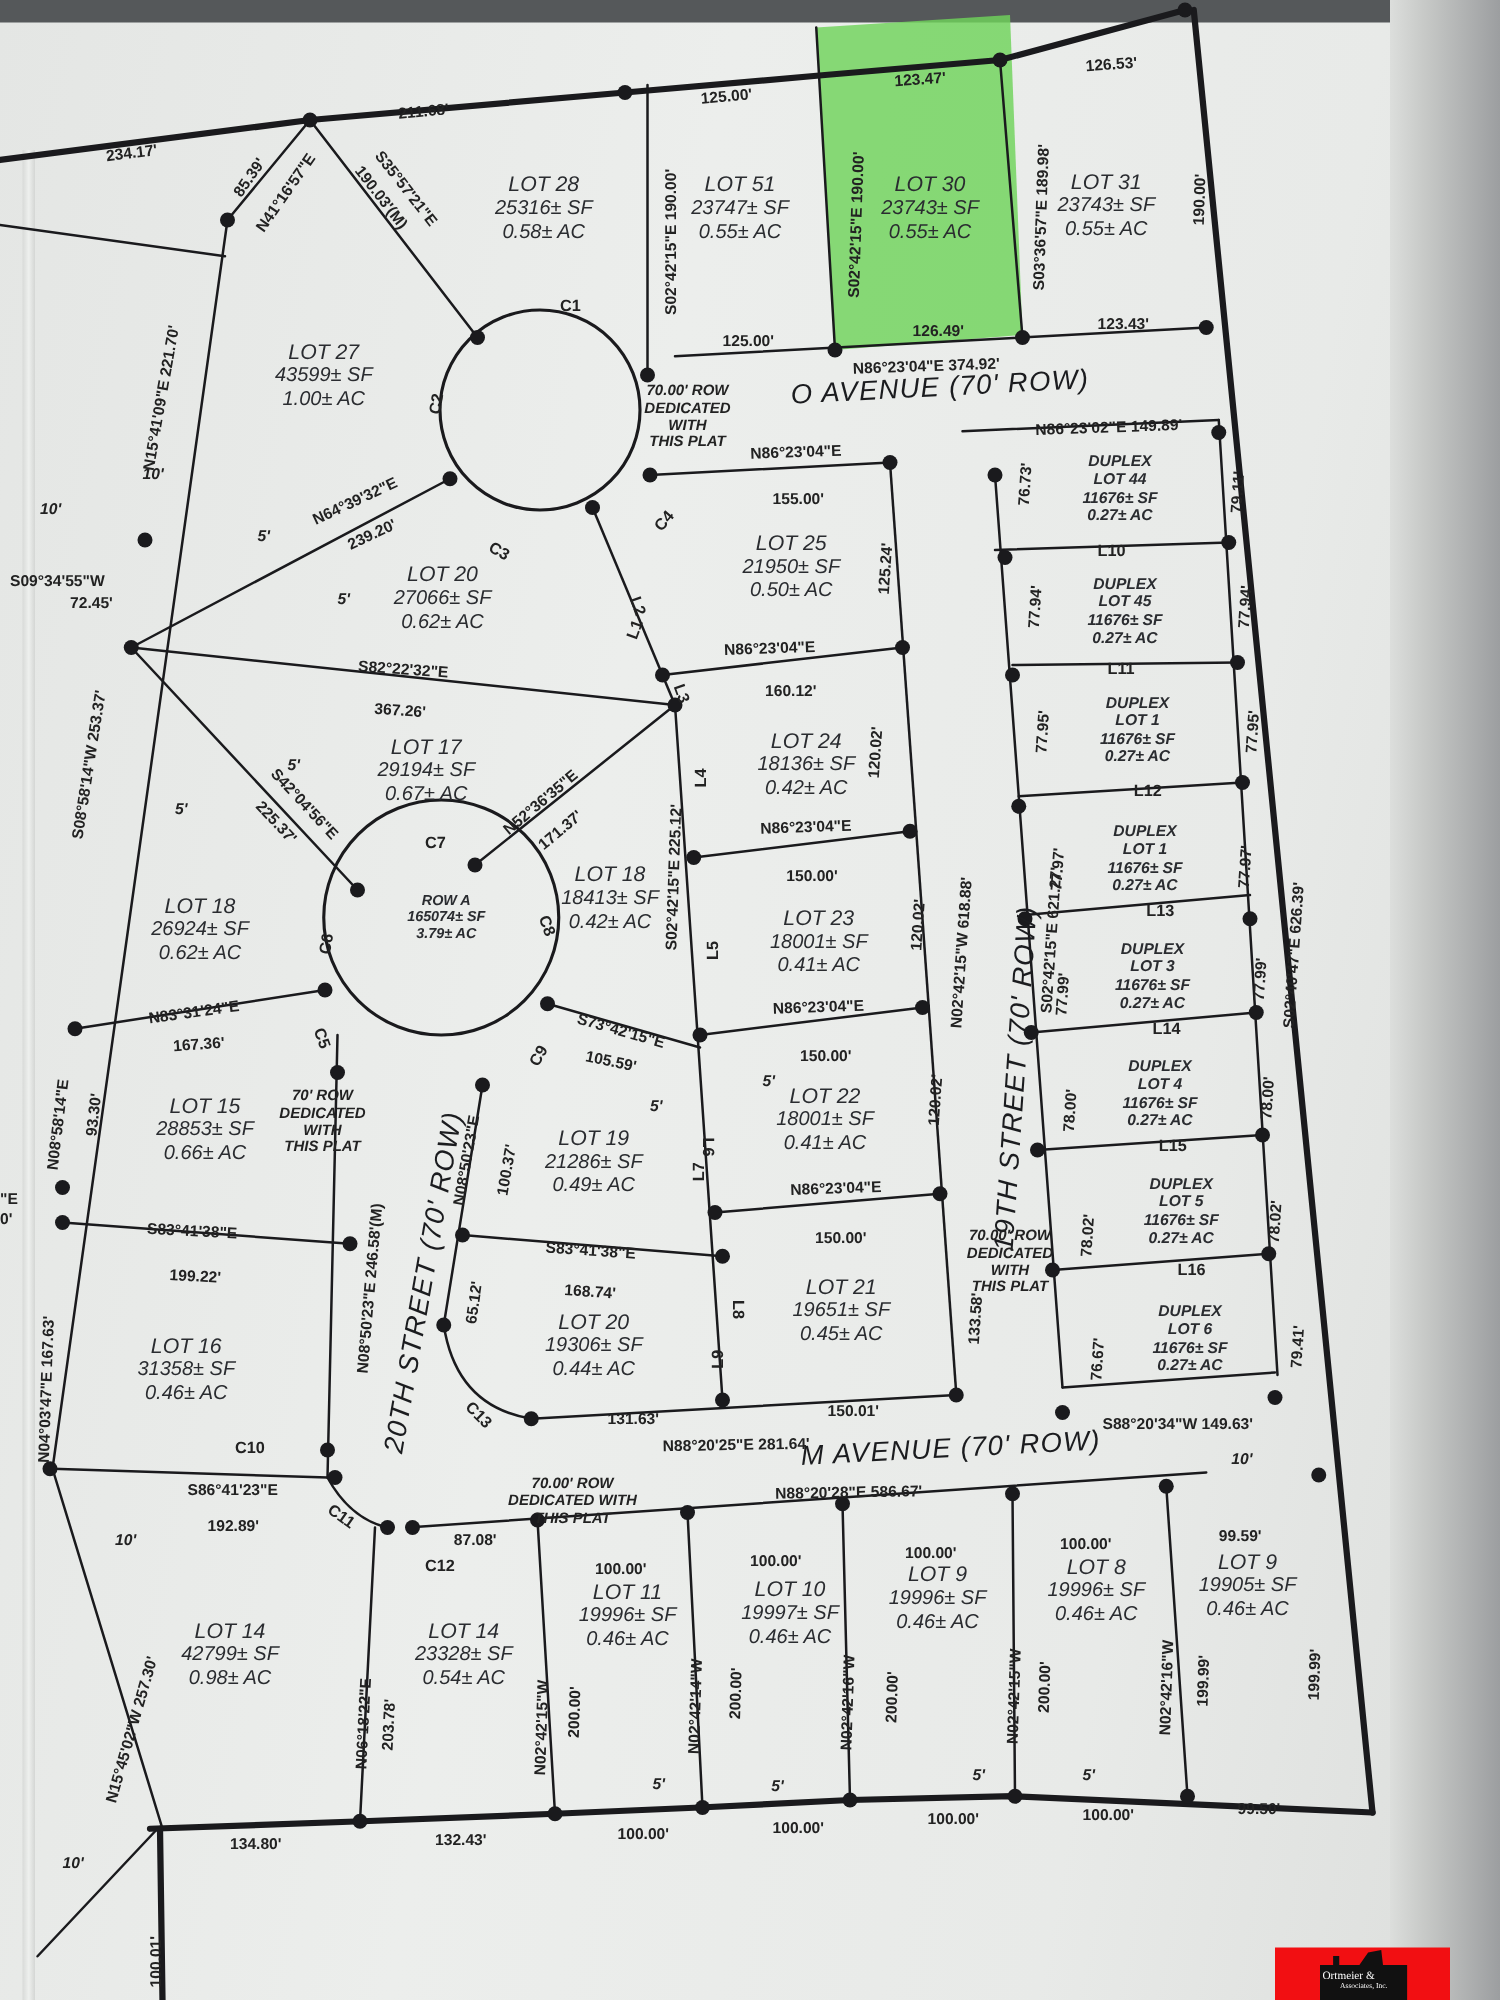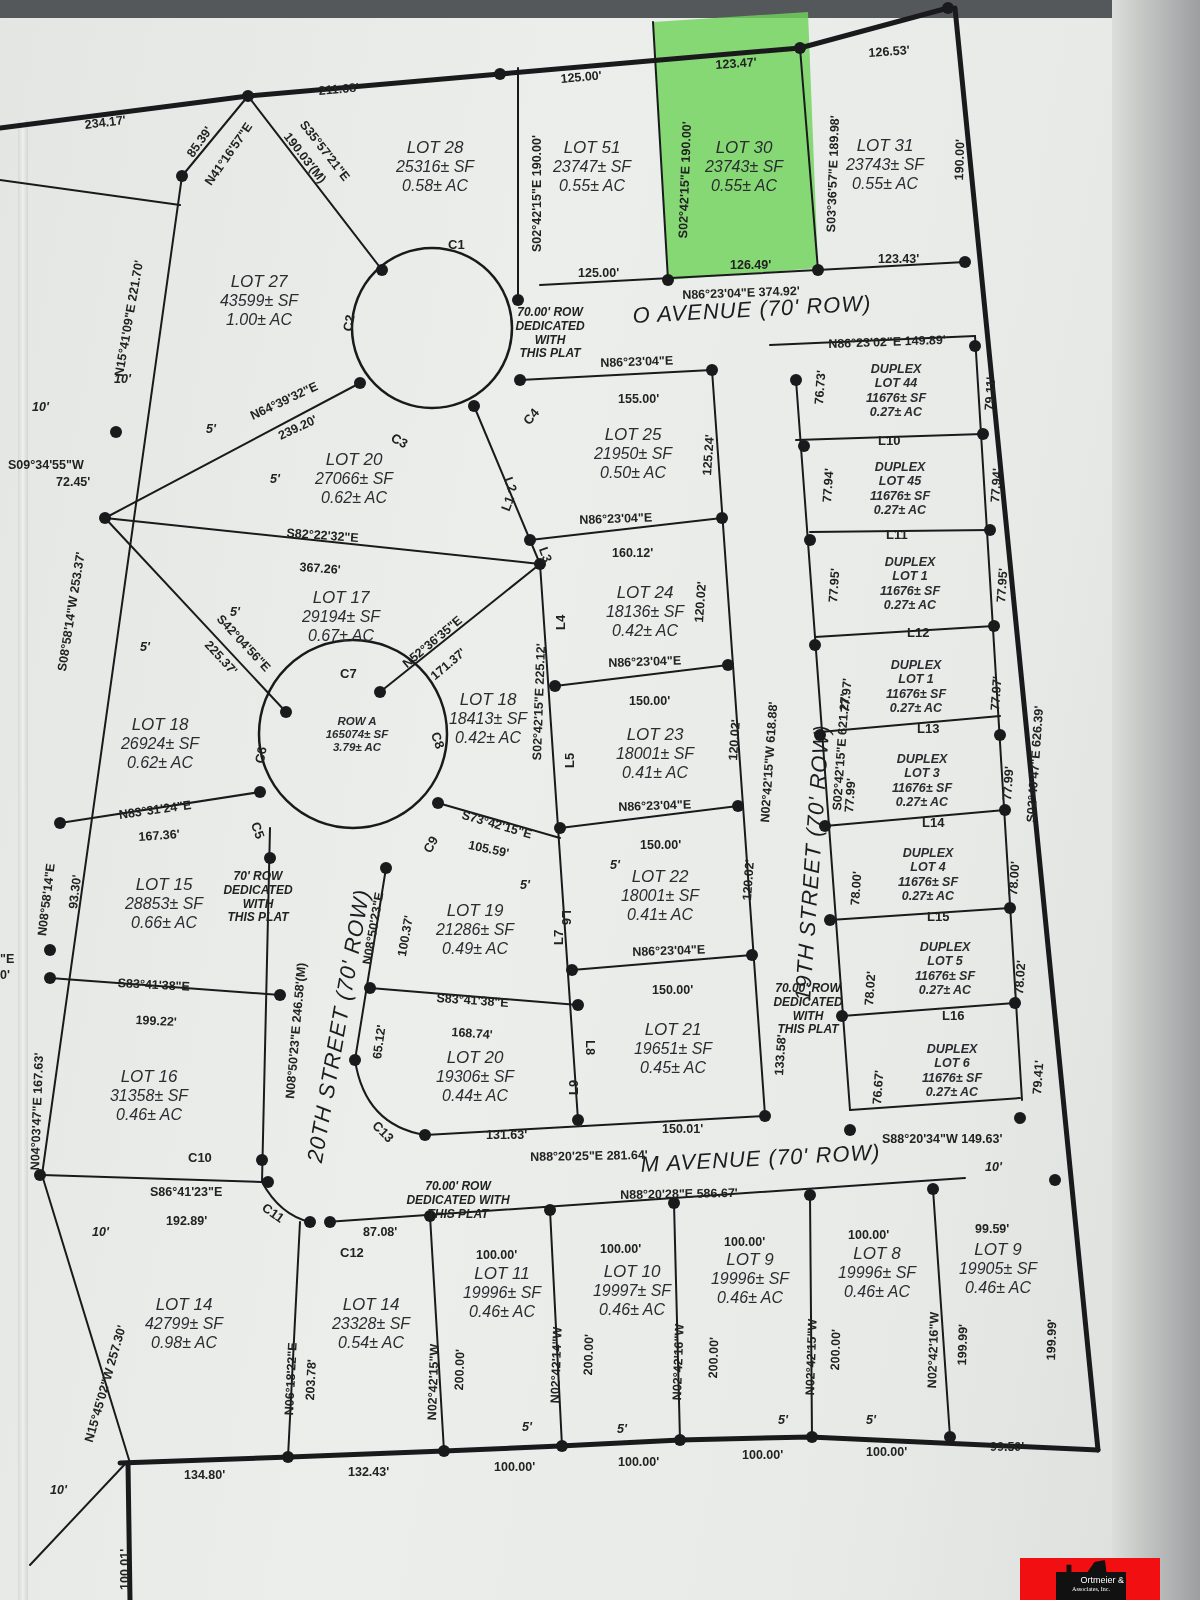--- a/index.html
+++ b/index.html
@@ -14,21 +14,21 @@
   .lot{position:absolute;text-align:center;font-style:italic;font-weight:normal;color:#2a2c30;line-height:1.18;transform:translateX(-50%);}
   .lot .n{font-size:17px;}
   .lot .s{font-size:16px;}
   .dup{position:absolute;text-align:center;font-style:italic;font-weight:bold;color:#2a2c30;line-height:1.15;transform:translateX(-50%);font-size:12.5px;}
   .dim{font-size:12.5px;font-weight:bold;color:#222;}
   .street{font-size:22px;font-weight:normal;font-style:italic;letter-spacing:1px;color:#1b1c1f;}
   .note{font-size:12px;font-style:italic;font-weight:bold;text-align:center;line-height:1.15;color:#222;position:absolute;white-space:nowrap;transform:translateX(-50%);}
   .curve{font-size:13px;font-weight:bold;color:#222;}
   .logo{position:absolute;left:1020px;top:1558px;width:140px;height:42px;background:#f20f12;}
   .logo .house{position:absolute;left:36px;top:2px;width:70px;height:40px;background:#111;clip-path:polygon(0 30%,15% 30%,15% 12%,22% 12%,22% 30%,45% 30%,55% 5%,70% 0,72% 30%,100% 30%,100% 100%,0 100%);}
-  .logo .name{position:absolute;left:38px;top:18px;width:66px;text-align:right;font-family:Liberation Sans, sans-serif;color:#fff;font-size:9px;line-height:1;}
+  .logo .name{position:absolute;left:38px;top:18px;width:66px;text-align:left;font-family:Liberation Serif, serif;color:#fff;font-size:9px;line-height:1;}
   .logo .sub{position:absolute;left:38px;top:28px;width:66px;text-align:center;font-family:"Liberation Serif",serif;color:#fff;font-size:6px;}
 </style>
 </head>
 <body>
 
 <div class="paper"></div>
 <div class="topstrip"></div>
 <div class="leftfold"></div>
 <div class="rightdark"></div>
 

